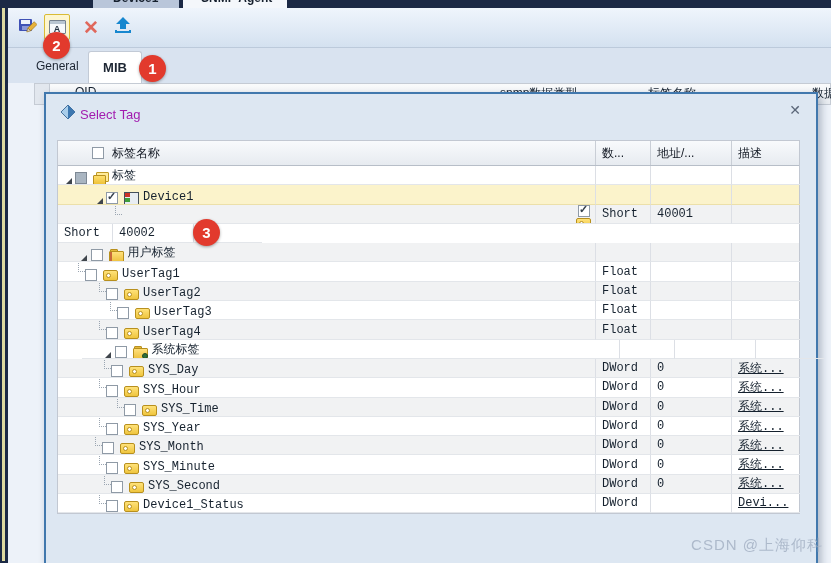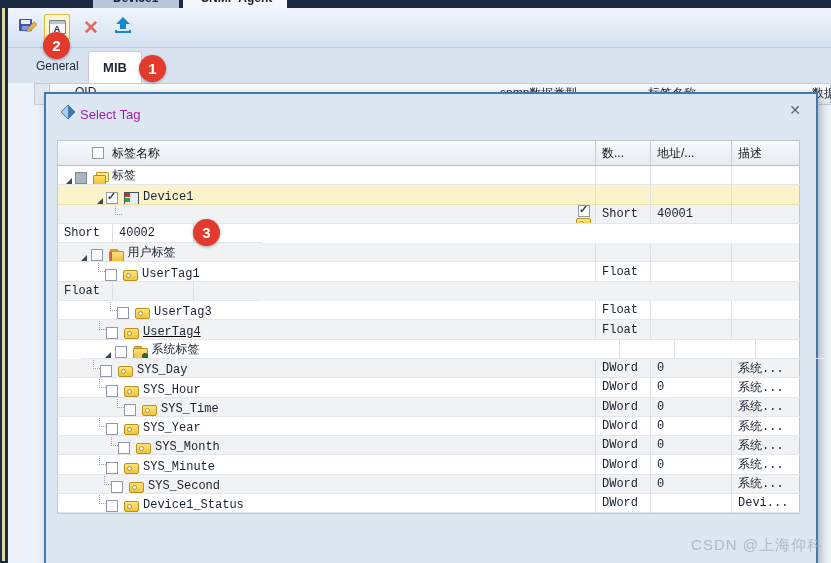--- a/index.html
+++ b/index.html
@@ -68,21 +68,21 @@
 
   .tr { display:flex; height:19.3px; align-items:stretch; background:#fff; }
   .tr.alt { background:#f1f2f3; }
   .tr.hl  { background:#fbf3cb; }
   .td { flex:none; display:flex; align-items:center; border-right:1px solid #dcdfe5; border-bottom:1px solid #e3e6ea;
         font-size:12px; overflow:hidden; white-space:nowrap; }
   .tr.hl .td { border-bottom:1px solid #ece0a9; }
   .td-name { width:538px;align-items:flex-end; }
   .td-type { width:55px; padding-left:6px; }
   .td-addr { width:81px; padding-left:6px; }
-  .td-desc { width:68px; padding-left:6px; border-right:none; }
+  .td-desc { width:68px; padding-left:6px; border-right:none;text-decoration:underline; }
   .mono { font-family:"Liberation Mono","DejaVu Sans Mono",monospace; font-size:12px; color:#15212e; }
 
   .arr { width:13px; flex:none; display:flex; align-items:center; justify-content:center; }
   .arr i { display:block; width:0; height:0; border-left:6px solid transparent; border-bottom:6px solid #3f454c; }
   .conn { width:13px; flex:none; position:relative; align-self:stretch; }
   .conn::before { content:''; position:absolute; left:6px; top:-1px; width:6px; height:10px;
                   border-left:1px dotted #9aa5b1; border-bottom:1px dotted #9aa5b1; }
 
   .cb { width:12px; height:12px; flex:none; background:#fff; border:1px solid #8f9aa6; position:relative; margin-right:5px; }
   .cb.checked::after { content:'✓'; position:absolute; left:0; top:-3px; font-size:11px; font-weight:bold; color:#37424e; }
@@ -264,48 +264,54 @@
               </span>
               <span class="cb"></span>
               <span class="ic folder-icon"></span>
               <span class="mono">用户标签</span>
             </div>
             <div class="td td-type mono"></div>
             <div class="td td-addr mono"></div>
             <div class="td td-desc mono"></div>
           </div>
           <div class="tr">
-            <div class="td td-name" style="padding-left: 34px;">
+            <div class="td td-name" style="padding-left: 14px;">
               <span class="conn"></span>
               <span class="cb"></span>
               <span class="ic tag-icon"></span>
               <span class="mono">UserTag1</span>
             </div>
             <div class="td td-type mono">Float</div>
             <div class="td td-addr mono"></div>
             <div class="td td-desc mono"></div>
           </div>
           <div class="tr alt">
+            <div class="td td-name" style="padding-left: 35px;">
+              <span class="conn"></span>
+              <span class="cb"></span>
+              <span class="ic tag-icon"></span>
+              <span class="mono">UserTag2</span>
+            </div>
             <div class="td td-type mono">Float</div>
             <div class="td td-addr mono"></div>
             <div class="td td-desc mono"></div>
           </div>
           <div class="tr">
             <div class="td td-name" style="padding-left: 46px;">
               <span class="conn"></span>
               <span class="cb"></span>
               <span class="ic tag-icon"></span>
               <span class="mono">UserTag3</span>
             </div>
             <div class="td td-type mono">Float</div>
             <div class="td td-addr mono"></div>
             <div class="td td-desc mono"></div>
           </div>
           <div class="tr alt">
-            <div class="td td-name" style="padding-left: 35px; text-decoration: underline;">
+            <div class="td td-name" style="padding-left: 35px;">
               <span class="conn"></span>
               <span class="cb"></span>
               <span class="ic tag-icon"></span>
               <span class="mono">UserTag4</span>
             </div>
             <div class="td td-type mono">Float</div>
             <div class="td td-addr mono"></div>
             <div class="td td-desc mono"></div>
           </div>
           <div class="tr">
@@ -317,21 +323,21 @@
               <span class="ic folder-clock-icon">
                 <span class="dot"></span>
               </span>
               <span class="mono">系统标签</span>
             </div>
             <div class="td td-type mono"></div>
             <div class="td td-addr mono"></div>
             <div class="td td-desc mono"></div>
           </div>
           <div class="tr alt">
-            <div class="td td-name" style="padding-left: 29px;">
+            <div class="td td-name" style="padding-left: 40px;">
               <span class="conn"></span>
               <span class="cb"></span>
               <span class="ic tag-icon"></span>
               <span class="mono">SYS_Day</span>
             </div>
             <div class="td td-type mono">DWord</div>
             <div class="td td-addr mono">0</div>
             <div class="td td-desc mono">系统...</div>
           </div>
           <div class="tr">
@@ -361,21 +367,21 @@
               <span class="conn"></span>
               <span class="cb"></span>
               <span class="ic tag-icon"></span>
               <span class="mono">SYS_Year</span>
             </div>
             <div class="td td-type mono">DWord</div>
             <div class="td td-addr mono">0</div>
             <div class="td td-desc mono">系统...</div>
           </div>
           <div class="tr alt">
-            <div class="td td-name" style="padding-left: 47px;">
+            <div class="td td-name" style="padding-left: 31px;">
               <span class="conn"></span>
               <span class="cb"></span>
               <span class="ic tag-icon"></span>
               <span class="mono">SYS_Month</span>
             </div>
             <div class="td td-type mono">DWord</div>
             <div class="td td-addr mono">0</div>
             <div class="td td-desc mono">系统...</div>
           </div>
           <div class="tr">

